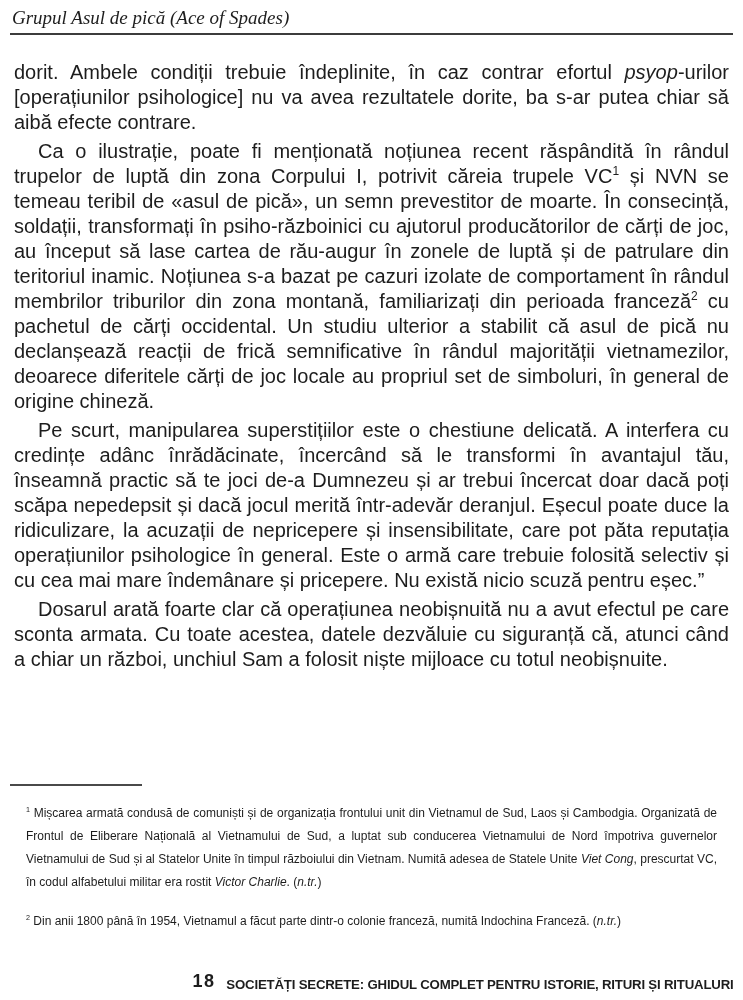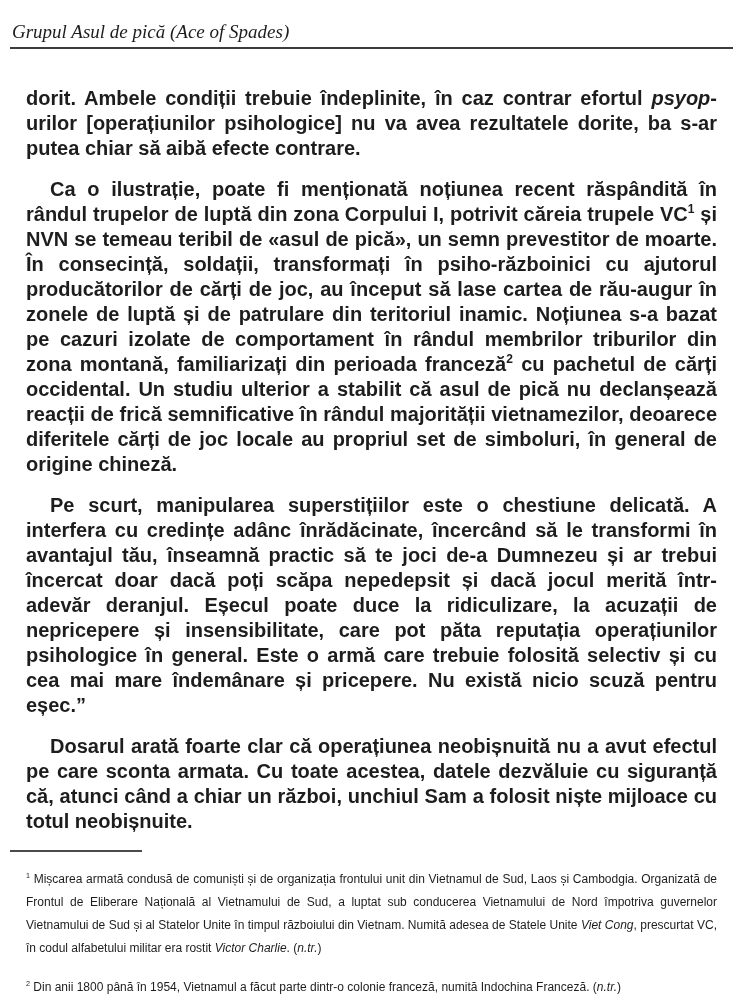--- a/index.html
+++ b/index.html
@@ -21,34 +21,32 @@
     color: #1d1d1d;
     overflow: hidden;
   }
   .page-header {
     font-family: "Liberation Serif", "DejaVu Serif", serif;
     font-style: italic;
     font-size: 19px;
     line-height: 1.1;
     padding: 2px 0 4px 2px;
     border-bottom: 2px solid #3c3c3c;
-    margin-top: 14px;
   }
   .body-text {
     margin-top: 21px;
     font-size: 20px;
     line-height: 25px;
     text-align: justify;
     hyphens: auto;
     -webkit-hyphens: auto;
   }
   .par {
-    margin: 16px;
+    margin: 4px;
     text-indent: 24px;
-    font-weight: bold;
   }
   .par.no-indent {
     text-indent: 0;
   }
   sup {
     font-size: 0.6em;
     line-height: 0;
     vertical-align: super;
   }
   .spacer {
@@ -64,24 +62,23 @@
   .footnotes-list .footnote {
     margin: 16px;
     font-size: 12px;
     line-height: 23px;
     text-align: justify;
     hyphens: auto;
     -webkit-hyphens: auto;
   }
   .page-footer {
     display: flex;
-    justify-content: flex-start;
+    justify-content: flex-end;
     align-items: flex-end;
     padding-top: 22px;
-    text-decoration: underline;
   }
   .page-number {
     font-weight: bold;
     font-size: 18px;
     letter-spacing: 1.5px;
   }
   .running-title {
     font-weight: bold;
     font-size: 13.5px;
     letter-spacing: -0.2px;

